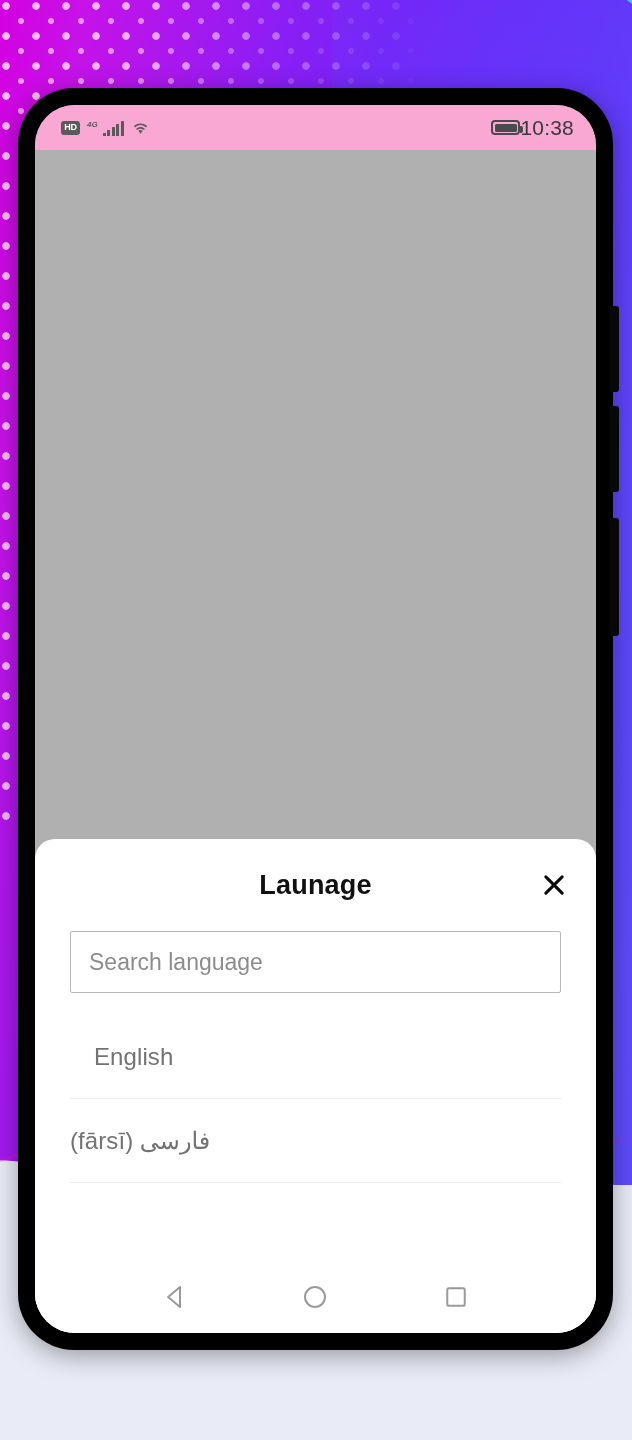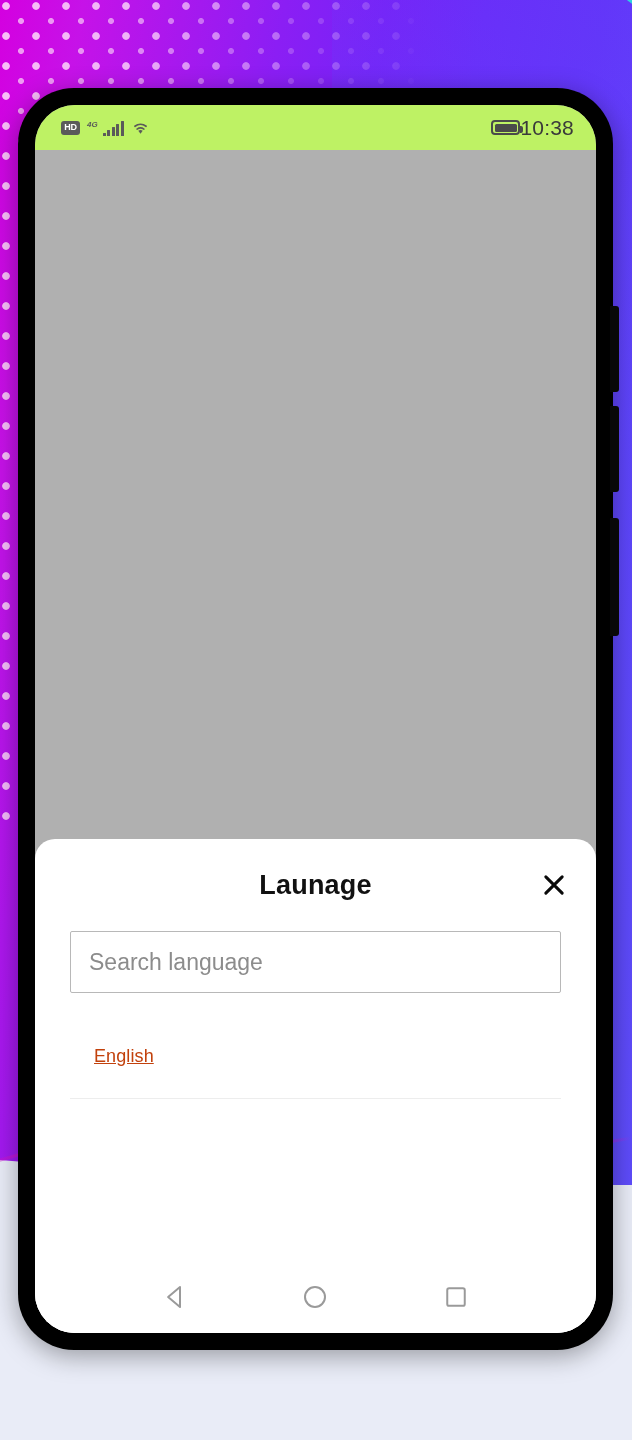--- a/index.html
+++ b/index.html
@@ -147,21 +147,21 @@
     background: #b0b0b0;
     border-radius: 40px;
     overflow: hidden;
     display: flex;
     flex-direction: column;
   }
 
   
   .statusbar {
     height: 45px;
-    background: #bef264;
+    background: #f9a8d4;
     display: flex;
     align-items: center;
     justify-content: space-between;
     padding: 0 22px 0 26px;
     flex: 0 0 auto;
   }
   .status-left { display: flex; align-items: center; gap: 7px; }
   .status-right { display: flex; align-items: center; }
 
   .icon-hd {
@@ -293,26 +293,25 @@
     margin-top: 22px;
     padding: 0 35px;
     flex: 1 1 auto;
     overflow: hidden;
   }
   .lang-item {
     height: 84px;
     display: flex;
     align-items: center;
     border-bottom: 1.5px solid #ededed;
-    font-size: 18px;
-    color: #c2410c;
+    font-size: 24px;
+    color: #737373;
     letter-spacing: 0.1px;
     cursor: pointer;
     padding-left: 24px;
-    text-decoration: underline;
   }
   .lang-item:last-child { border-bottom: none; }
   .lang-item.rtl {
     direction: rtl;
     justify-content: flex-start;
     text-align: right;
     padding-left: 0;
     padding-right: 24px;
     flex-direction: row-reverse;
   }
@@ -403,20 +402,23 @@
         </div>
 
         <div class="search-wrap">
           <input class="search-input" type="text" placeholder="Search language" style="">
         </div>
 
         <div class="lang-list">
           <div class="lang-item">
             <span>English</span>
           </div>
+          <div class="lang-item rtl">
+            <span>فارسی (fārsī)</span>
+          </div>
           <div class="lang-item">
             
           </div>
         </div>
 
         <div class="navbar">
           <button class="nav-btn">
             <svg width="30" height="30" viewBox="0 0 24 24">
               <path d="M16 4 L6.5 12 L16 20 Z" fill="none" stroke="#9a9a9a" stroke-width="1.6" stroke-linejoin="round"></path>
             </svg>

